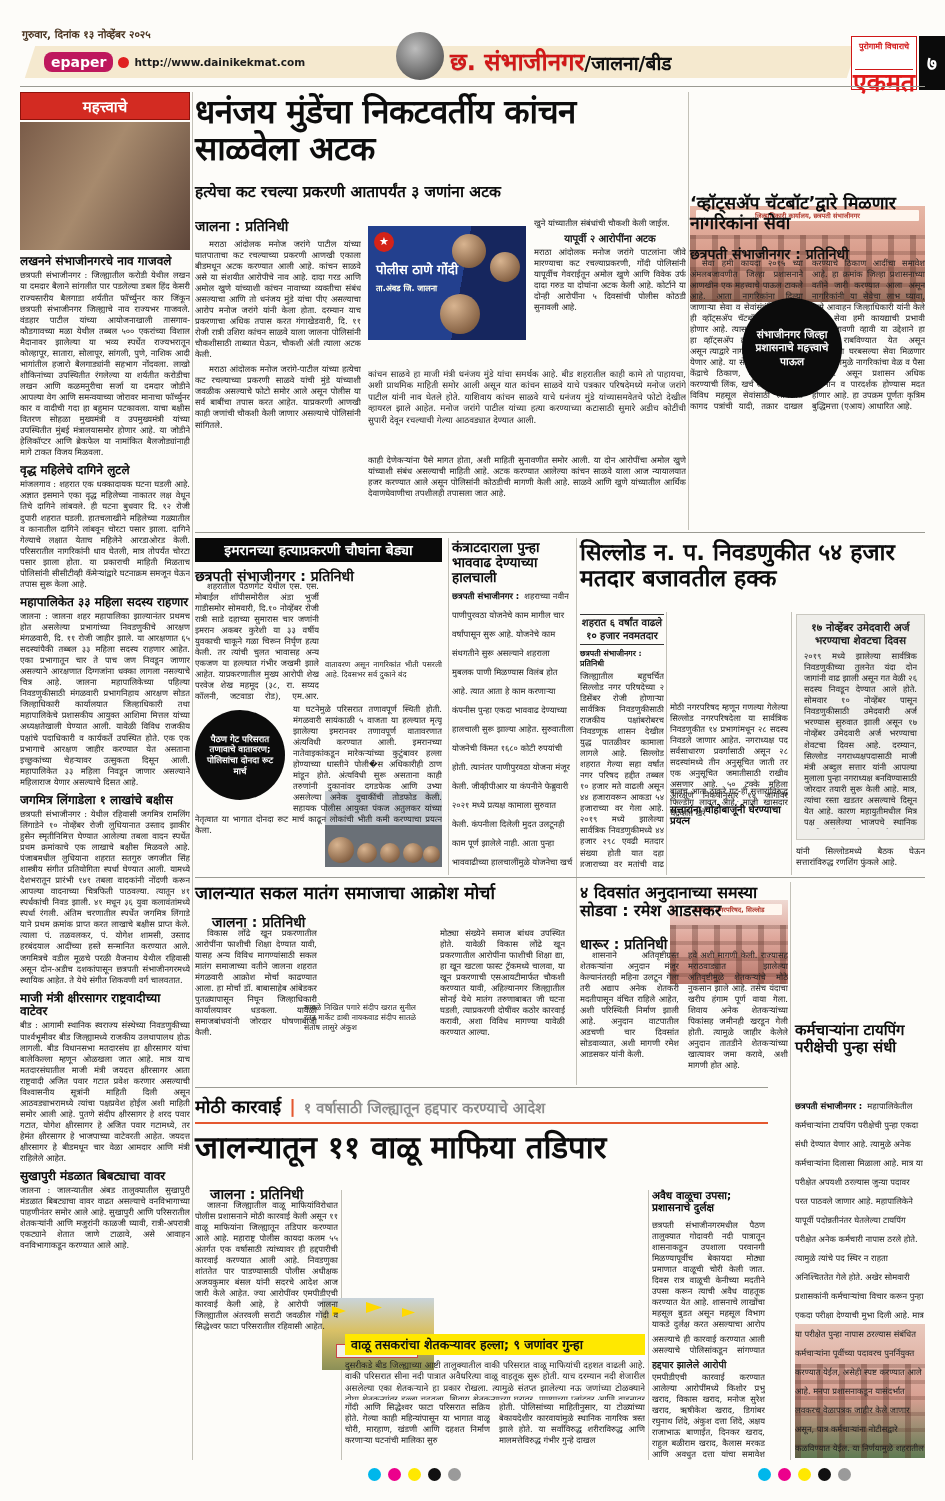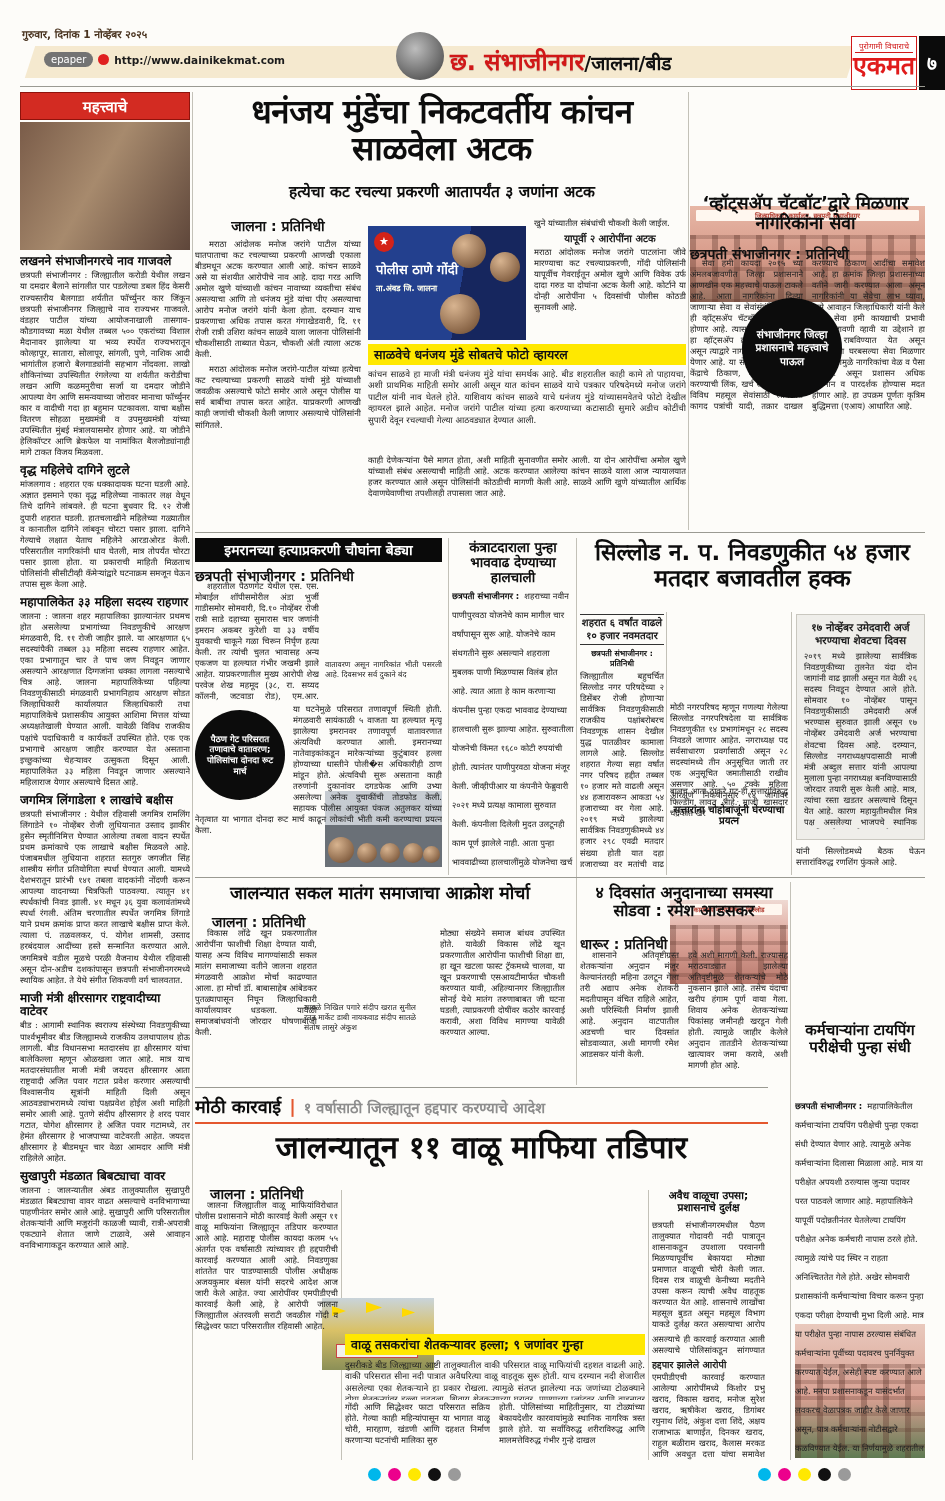--- a/index.html
+++ b/index.html
@@ -5,21 +5,21 @@
   html,body{margin:0;padding:0;background:#e9e7e0;}
   .page{position:relative;width:945px;height:1501px;background:#fdfcf9;overflow:hidden;
         font-family:"DejaVu Sans","Liberation Sans",sans-serif;color:#1c1c1c;}
   .abs{position:absolute;}
   .rule-h{position:absolute;height:1px;background:#9a9a92;}
   .rule-v{position:absolute;width:1px;background:#c3c1b8;}
   .body-txt{font-family:"DejaVu Serif","Liberation Serif",serif;font-size:8.3px;line-height:1.33;
             text-align:justify;color:#222;overflow:hidden;}
   .byline{font-weight:700;font-size:14px;color:#111;}
   .hl{font-weight:800;color:#0d0d0d;line-height:1.12;}
-  .center{text-align:center;}
+  .center{text-align:left;}
   .ph{position:relative;overflow:hidden;}
   .sign-strip{position:absolute;left:0;right:0;top:4px;margin:0 6px;background:#fff7ef;color:#b03a2e;
               font-size:6.5px;font-weight:700;text-align:center;padding:1px 0;border-radius:1px;}
   .circle-badge{background:#0c0c0c;color:#fff;border-radius:50%;display:flex;align-items:center;
                 justify-content:center;text-align:center;font-weight:700;box-sizing:border-box;}
   .yellow-bar{background:#ffe800;font-weight:800;font-size:12.5px;color:#111;padding:2px 6px;
               white-space:nowrap;overflow:hidden;}
   .gray-box{background:#efeeea;border:1px solid #c9c7bf;box-sizing:border-box;padding:6px 7px;}
   .boxhead{border-top:1.5px solid #333;border-bottom:1.5px solid #333;font-weight:800;font-size:10px;
            text-align:center;line-height:1.25;padding:2px 0;}
@@ -29,32 +29,32 @@
   .win{position:absolute;left:0;right:0;bottom:0;top:30%;
        background:repeating-linear-gradient(90deg,rgba(90,50,40,.35) 0 6px,transparent 6px 22px),
                   repeating-linear-gradient(180deg,rgba(90,50,40,.25) 0 4px,transparent 4px 16px);}
 </style>
 </head>
 <body>
 
 <div class="page">
 
   <div class="abs" style="left:30px;top:46px;width:822px;height:32px;background:#f5e9cf;transform:skewX(-18deg);"></div>
-  <div class="abs" style="left:22px;top:27px;font-size:10.5px;font-weight:700;color:#4a3420;">गुरुवार, दिनांक 1 नोव्हेंबर २०२५</div>
+  <div class="abs" style="left:22px;top:27px;font-size:10.5px;font-weight:700;color:#4a3420;">गुरुवार, दिनांक १३ नोव्हेंबर २०२५</div>
   <div class="abs" style="left:44px;top:52px;display:flex;align-items:center;gap:5px;">
-    <span style="background:#737373;color:#fff;font-size:10px;font-weight:400;padding:2px 7px;border-radius:8px;">epaper</span>
+    <span style="background:#be185d;color:#fff;font-size:14px;font-weight:700;padding:2px 7px;border-radius:8px;">epaper</span>
     <span style="width:11px;height:11px;border-radius:50%;background:#e02020;display:inline-block;"></span>
     <span style="font-size:10.5px;font-weight:700;color:#1c1c1c;">http://www.dainikekmat.com</span>
   </div>
   <div class="abs" style="left:396px;top:32px;width:48px;height:48px;border-radius:50%;background:radial-gradient(circle at 40% 35%,#bdbdbd,#5c5c5c 75%);"></div>
   <div class="abs" style="left:450px;top:44px;white-space:nowrap;">
     <span style="font-size:24px;font-weight:900;color:#d01818;text-shadow:0 1px 0 #00000022;">छ. संभाजीनगर</span><span style="font-size:19px;font-weight:900;color:#111;">/जालना/बीड</span>
   </div>
   <div class="abs" style="left:851px;top:36px;width:66px;height:54px;border:1.5px solid #d01818;background:#fff;box-sizing:border-box;text-align:center;padding-top:3px;">
-    <div style="font-size:8px;font-weight:400;color:#d01818;border-bottom:1px solid #d01818;padding-bottom:1px;margin:0 3px;">पुरोगामी विचाराचे</div>
+    <div style="font-size:8px;font-weight:700;color:#d01818;border-bottom:1px solid #d01818;padding-bottom:18px;margin:0 3px;">पुरोगामी विचाराचे</div>
     <div style="font-size:25px;font-weight:900;color:#e01b1b;line-height:1.05;">एकमत</div>
   </div>
   <div class="abs" style="left:919px;top:36px;width:26px;height:54px;background:#0b0b0b;color:#fff;display:flex;align-items:center;justify-content:center;font-size:19px;font-weight:800;">७</div>
   <div class="rule-h" style="left:20px;top:86px;width:905px;"></div>
 
   <div class="rule-v" style="left:192px;top:92px;height:1368px;"></div>
   <div class="rule-v" style="left:688px;top:92px;height:438px;"></div>
   <div class="rule-v" style="left:448px;top:538px;height:337px;"></div>
   <div class="rule-v" style="left:576px;top:538px;height:547px;"></div>
   <div class="rule-v" style="left:666px;top:612px;height:263px;"></div>
@@ -96,21 +96,20 @@
     <div style="position:absolute;left:8px;top:56px;color:#ffe;font-weight:700;font-size:8px;">ता.अंबड जि. जालना</div>
     <span class="face" style="position:absolute;right:40px;top:8px;width:34px;height:34px;"></span>
     <span class="face" style="position:absolute;right:6px;top:26px;width:30px;height:30px;"></span>
     <span class="face" style="position:absolute;right:46px;bottom:6px;width:40px;height:40px;"></span>
   </div>
   <div class="abs" style="left:534px;top:218px;width:152px;height:124px;overflow:hidden;">
     <div class="body-txt">खुने यांच्यातील संबंधांची चौकशी केली जाईल.</div>
     <div style="font-weight:800;font-size:10px;text-align:center;margin:2px 0;">यापूर्वी २ आरोपींना अटक</div>
     <div class="body-txt">मराठा आंदोलक मनोज जरांगे पाटलांना जीवे मारण्याचा कट रचल्याप्रकरणी, गोंदी पोलिसांनी यापूर्वीच गेवराईतून अमोल खुणे आणि विवेक उर्फ दादा गरुड या दोघांना अटक केली आहे. कोर्टाने या दोन्ही आरोपींना ५ दिवसांची पोलीस कोठडी सुनावली आहे.</div>
   </div>
-  <div class="abs yellow-bar" style="left:368px;top:344px;width:306px;">साळवेचे धनंजय मुंडे सोबतचे फोटो व्हायरल</div>
   <div class="abs body-txt" style="left:368px;top:369px;width:318px;height:84px;font-size:8.6px;">कांचन साळवे हा माजी मंत्री धनंजय मुंडे यांचा समर्थक आहे. बीड शहरातील काही कामे तो पाहायचा, अशी प्राथमिक माहिती समोर आली असून यात कांचन साळवे याचे पत्रकार परिषदेमध्ये मनोज जरांगे पाटील यांनी नाव घेतले होते. याशिवाय कांचन साळवे याचे धनंजय मुंडे यांच्यासमवेतचे फोटो देखील व्हायरल झाले आहेत. मनोज जरांगे पाटील यांच्या हत्या करण्याच्या कटासाठी सुमारे अडीच कोटींची सुपारी देवून रचल्याची गेल्या आठवड्यात देण्यात आली.</div>
   <div class="abs body-txt" style="left:368px;top:455px;width:318px;height:72px;">काही देणेकऱ्यांना पैसे मागत होता, अशी माहिती सुनावणीत समोर आली. या दोन आरोपींचा अमोल खुणे यांच्याशी संबंध असल्याची माहिती आहे. अटक करण्यात आलेल्या कांचन साळवे याला आज न्यायालयात हजर करण्यात आले असून पोलिसांनी कोठडीची मागणी केली आहे. साळवे आणि खुणे यांच्यातील आर्थिक देवाणघेवाणीचा तपशीलही तपासला जात आहे.</div>
 
   <div class="abs ph" style="left:690px;top:92px;width:235px;height:96px;background:linear-gradient(180deg,#e7b7a6,#d79a89 55%,#96705f);">
     <div class="sign-strip">जिल्हाधिकारी कार्यालय, छत्रपती संभाजीनगर</div>
     <div class="win"></div>
   </div>
   <div class="abs hl center" style="left:690px;top:194px;width:231px;font-size:17.5px;">‘व्हॉट्सअ‍ॅप चॅटबॉट’द्वारे मिळणार नागरिकांना सेवा</div>
   <div class="abs byline" style="left:690px;top:244px;width:235px;">छत्रपती संभाजीनगर : प्रतिनिधी</div>
   <div class="abs body-txt" style="left:690px;top:258px;width:235px;height:270px;column-count:2;column-gap:9px;text-indent:12px;">सेवा हमी कायदा २०१५ च्या अंमलबजावणीत जिल्हा प्रशासनाने आणखीन एक महत्त्वाचे पाऊल टाकले आहे. आता नागरिकांना दिल्या जाणाऱ्या सेवा व सेवांसंबंधित माहिती ही व्हॉट्सअ‍ॅप चॅटबॉट द्वारे उपलब्ध होणार आहे. त्यासाठी ९९६७२००९२५ हा व्हॉट्सअ‍ॅप क्रमांक जारी केला असून त्याद्वारे नागरिकांना सेवा देण्यात येणार आहे. या सेवांमध्ये महा ई सेवा केंद्राचे ठिकाण, वेळा, थेट अर्ज करण्याची लिंक, खर्च सेवांची माहिती, विविध महसूल सेवांसाठी लागणारी कागद पत्रांची यादी, तक्रार दाखल करण्याचे ठिकाण आदींचा समावेश आहे. हा क्रमांक जिल्हा प्रशासनाच्या वतीने जारी करण्यात आला असून नागरिकांनी या सेवेचा लाभ घ्यावा, असे आवाहन जिल्हाधिकारी यांनी केले आहे. सेवा हमी कायद्याची प्रभावी अंमलबजावणी व्हावी या उद्देशाने हा उपक्रम राबविण्यात येत असून नागरिकांना घरबसल्या सेवा मिळणार आहेत. यामुळे नागरिकांचा वेळ व पैसा वाचणार असून प्रशासन अधिक गतिमान व पारदर्शक होण्यास मदत होणार आहे. हा उपक्रम पूर्णतः कृत्रिम बुद्धिमत्ता (एआय) आधारित आहे.</div>

